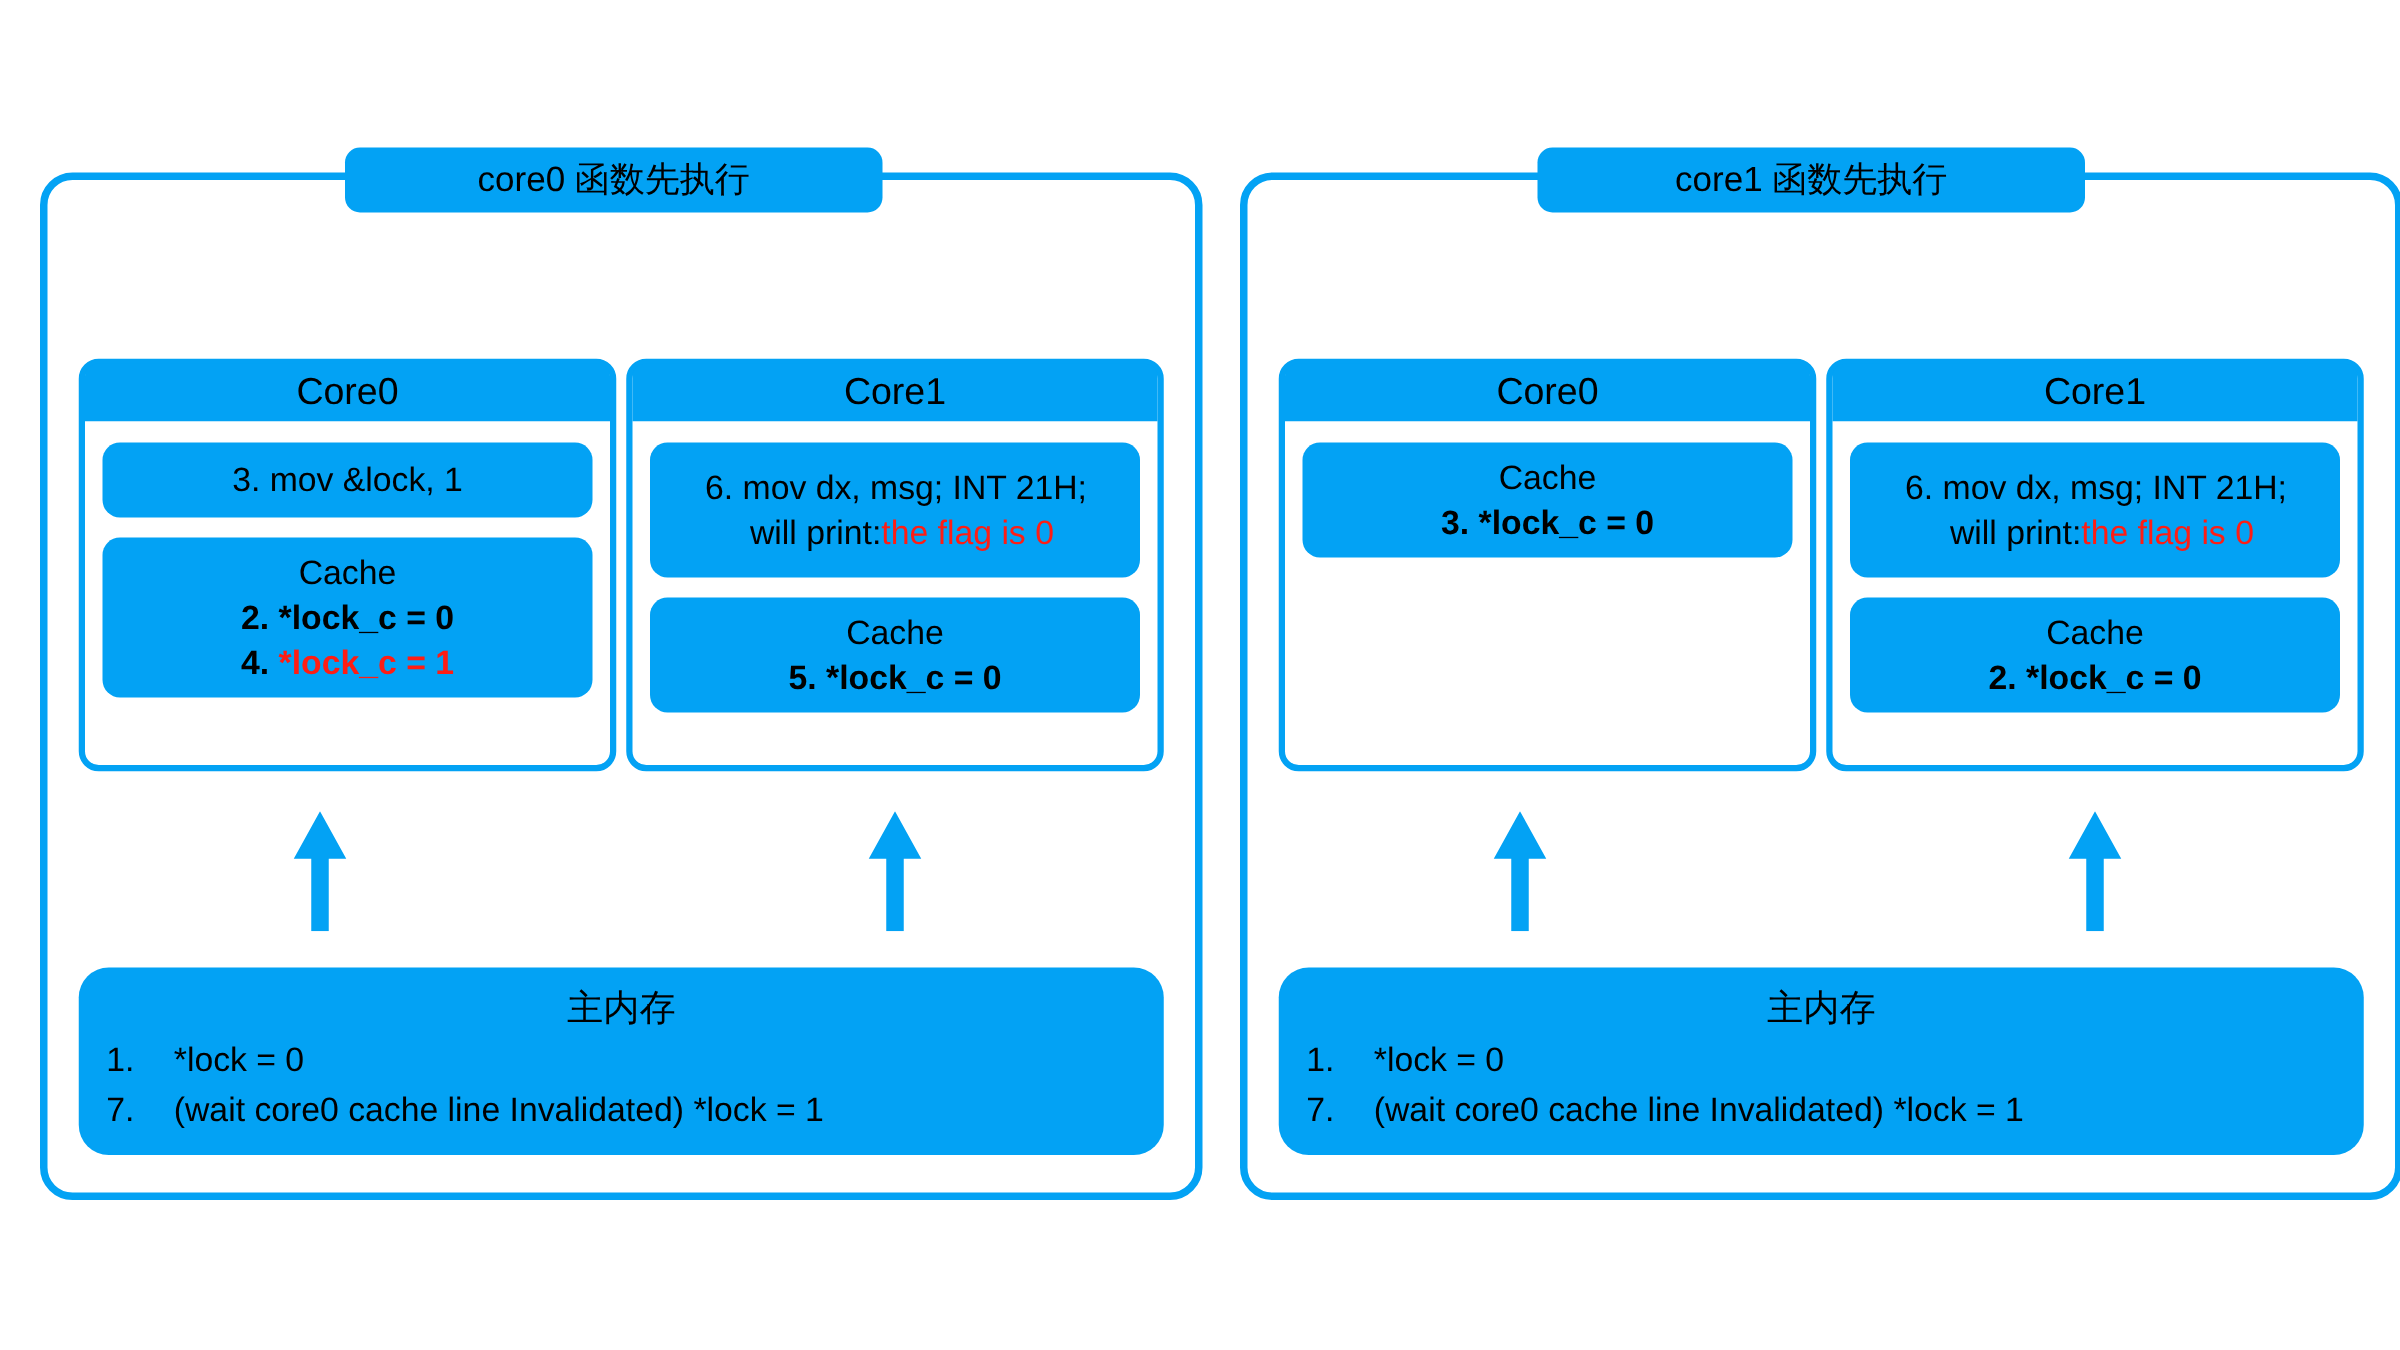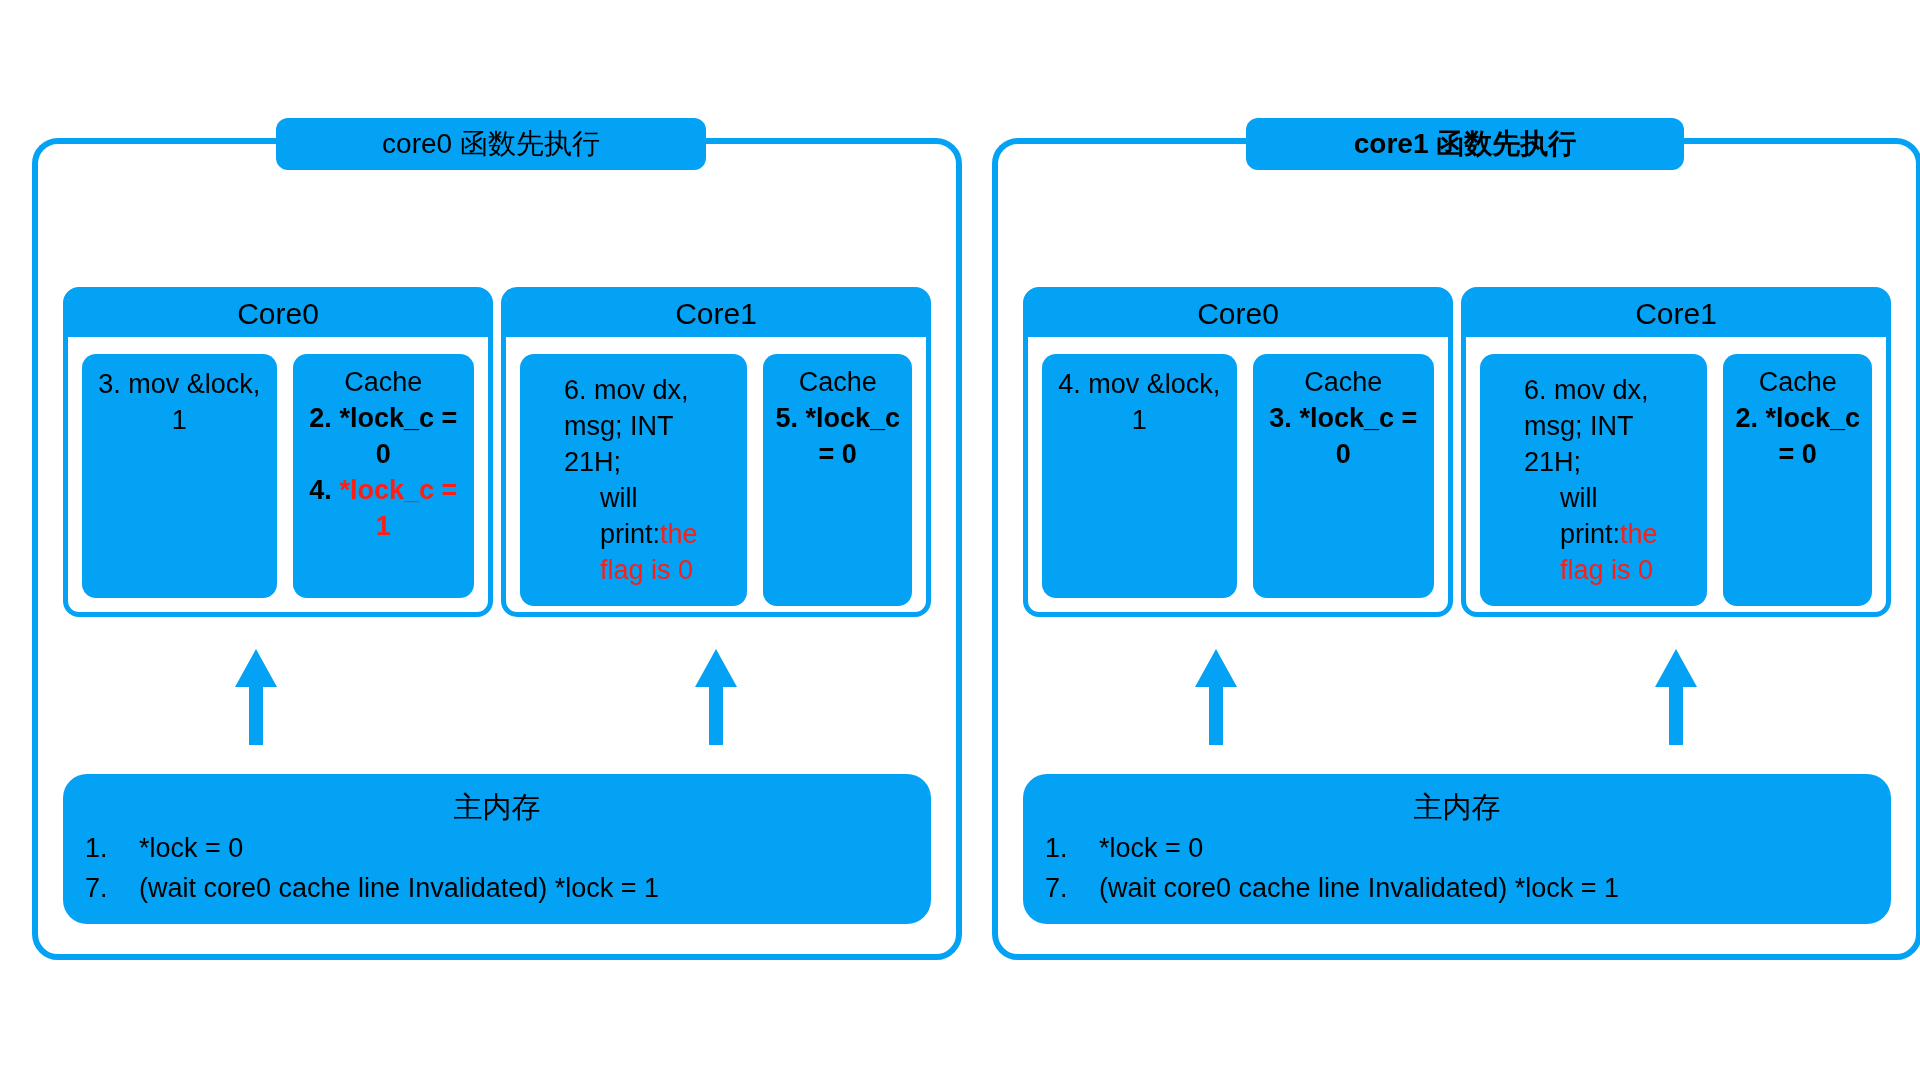--- a/index.html
+++ b/index.html
@@ -44,21 +44,21 @@
     background: #03A2F4;
     border-radius: 12px;
     color: #000000;
     font-size: 28px;
     font-weight: 400;
     text-align: center;
     box-sizing: border-box;
     padding: 0 18px;
   }
   .panel-left .panel-title  { left: 238px; width: 430px; }
-  .panel-right .panel-title { left: 248px; width: 438px; font-weight: bold; }
+  .panel-right .panel-title { left: 232px; width: 438px; }
 
   
   .cores {
     position: absolute;
     top: 143px;
     left: 25px;
     right: 25px;
     height: 330px;
     display: flex;
     justify-content: space-between;
@@ -83,21 +83,21 @@
     line-height: 46px;
     text-align: center;
     font-size: 30px;
     color: #000000;
     position: relative;
     top: -1px;
   }
   .core-body {
     flex: 1;
     display: flex;
-    flex-direction: row;
+    flex-direction: column;
     justify-content: flex-start;
     padding-top: 16px;
     gap: 16px;
   }
 
   .chip {
     background: #03A2F4;
     border-radius: 14px;
     color: #000000;
     font-size: 27px;
@@ -233,21 +233,20 @@
 
   <div class="panel panel-right">
 
     <div class="panel-title">core1 函数先执行</div>
 
     <div class="cores">
 
       <div class="core">
         <div class="core-header">Core0</div>
         <div class="core-body">
-          <div class="chip instr-single">4. mov &amp;lock, 1</div>
           <div class="chip">
             <span class="chip-title">Cache</span>
             <span class="ind"><span>3.</span>&nbsp;<span>*lock_c = 0</span></span>
           </div>
         </div>
       </div>
 
       <div class="core">
         <div class="core-header">Core1</div>
         <div class="core-body">

